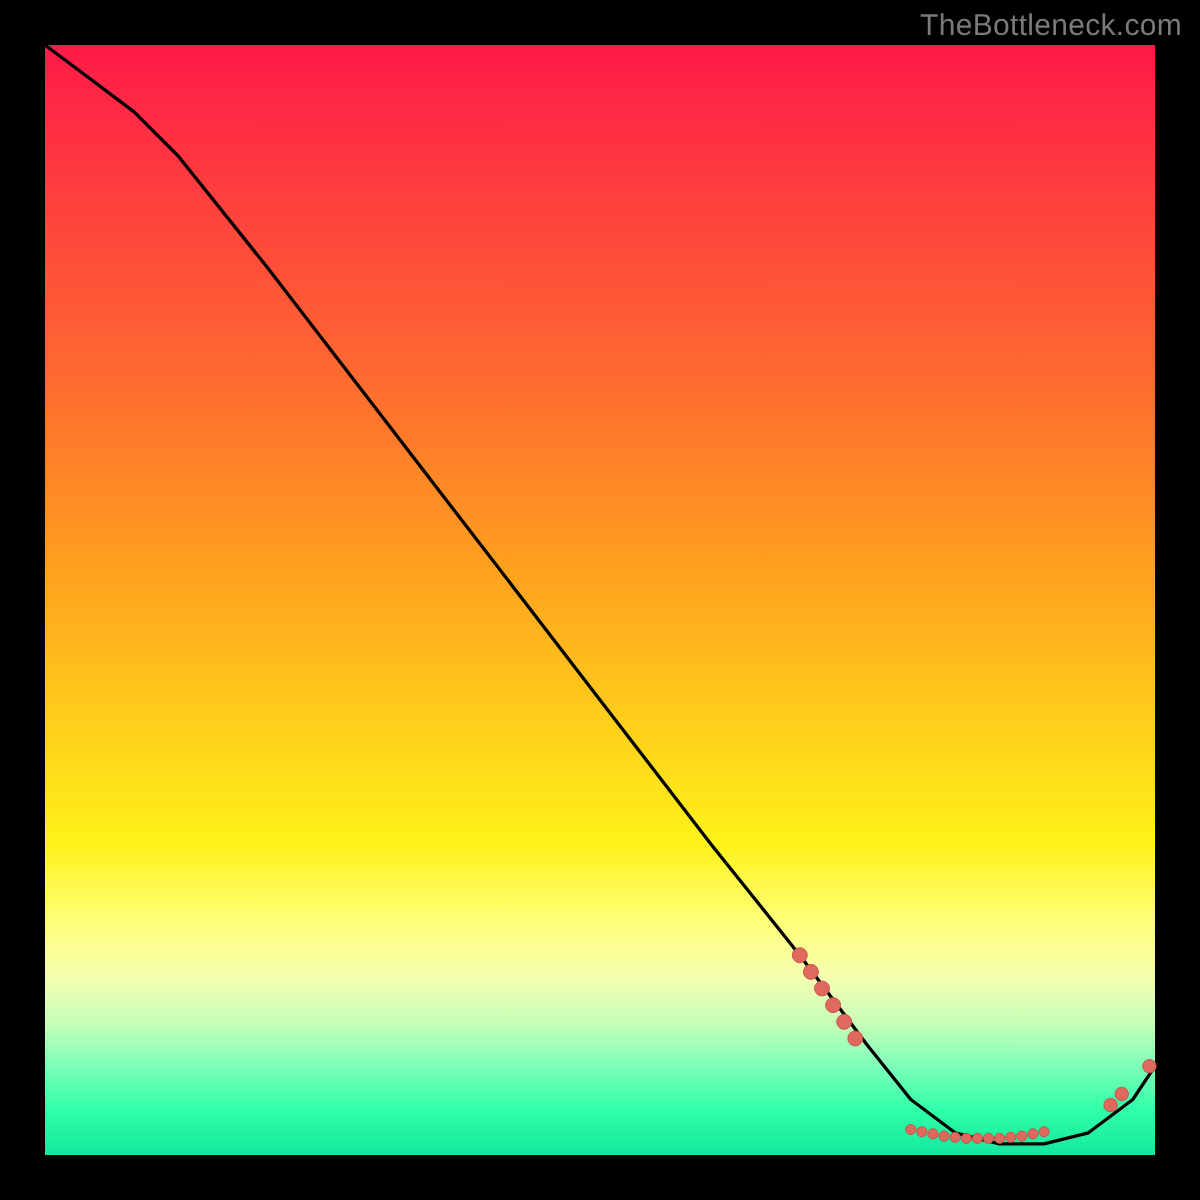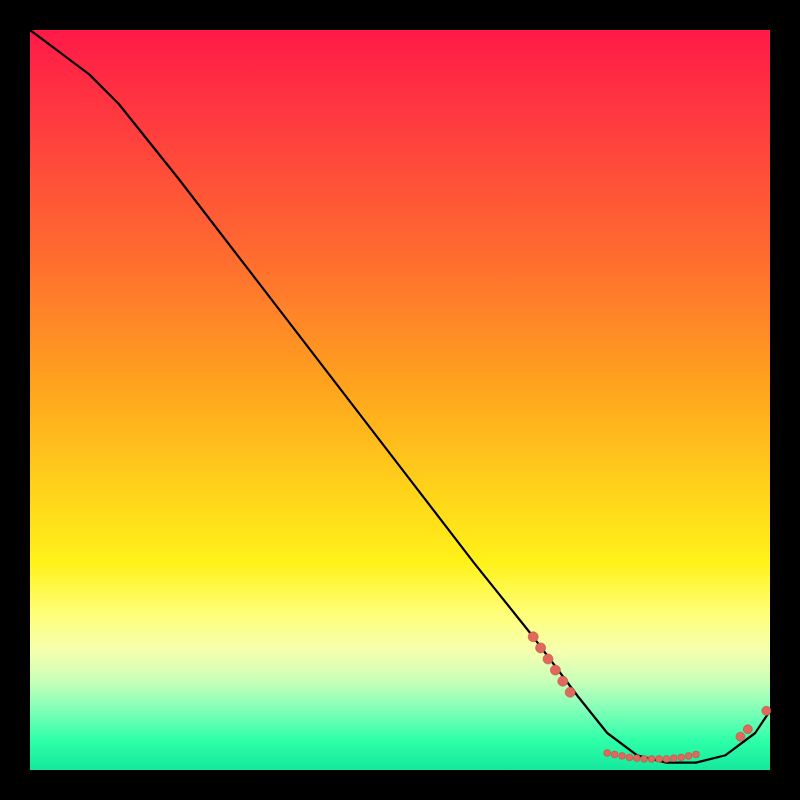--- a/index.html
+++ b/index.html
@@ -83,13 +83,14 @@
           <circle cx="643.8" cy="728.2" r="3.4" fill="#e0695e" stroke="#c24f45" stroke-width="0.6"></circle>
           <circle cx="651.2" cy="727.4" r="3.4" fill="#e0695e" stroke="#c24f45" stroke-width="0.6"></circle>
           <circle cx="658.6" cy="725.9" r="3.4" fill="#e0695e" stroke="#c24f45" stroke-width="0.6"></circle>
           <circle cx="666.0" cy="724.5" r="3.4" fill="#e0695e" stroke="#c24f45" stroke-width="0.6"></circle>
           <circle cx="710.4" cy="706.7" r="4.5" fill="#e0695e" stroke="#c24f45" stroke-width="0.6"></circle>
           <circle cx="717.8" cy="699.3" r="4.5" fill="#e0695e" stroke="#c24f45" stroke-width="0.6"></circle>
           <circle cx="736.3" cy="680.8" r="4.5" fill="#e0695e" stroke="#c24f45" stroke-width="0.6"></circle>
         </g>
     </svg>
   </div>
+  <div class="watermark">TheBottleneck.com</div>
 </div>
 
 </body></html>

